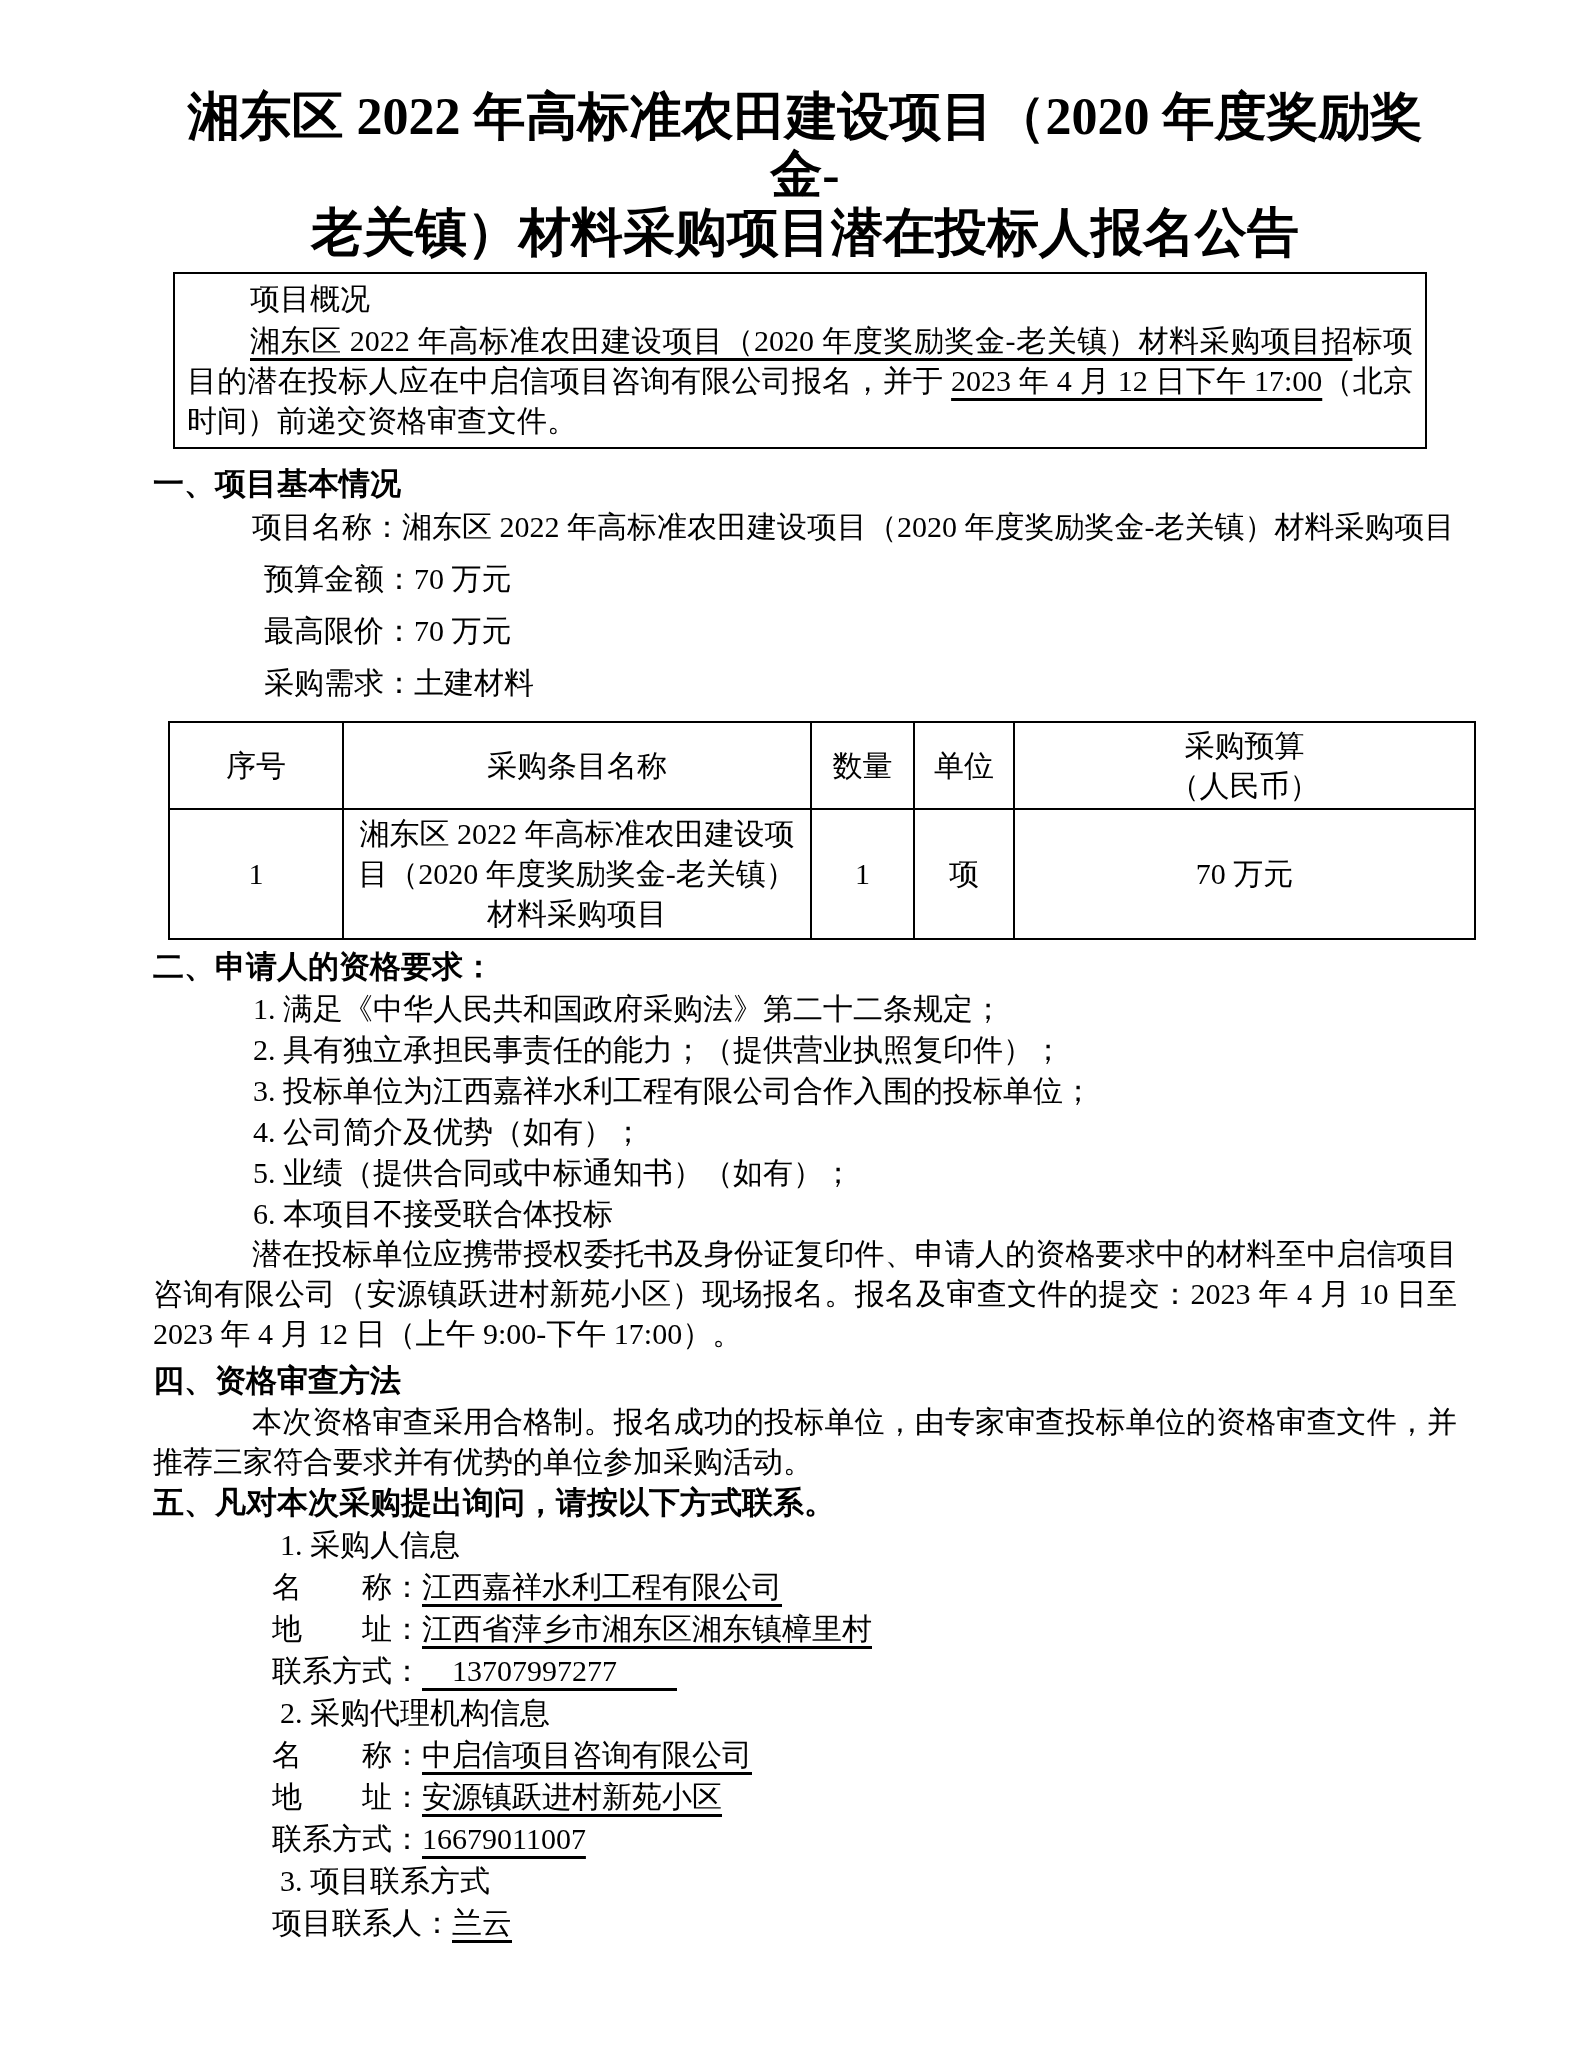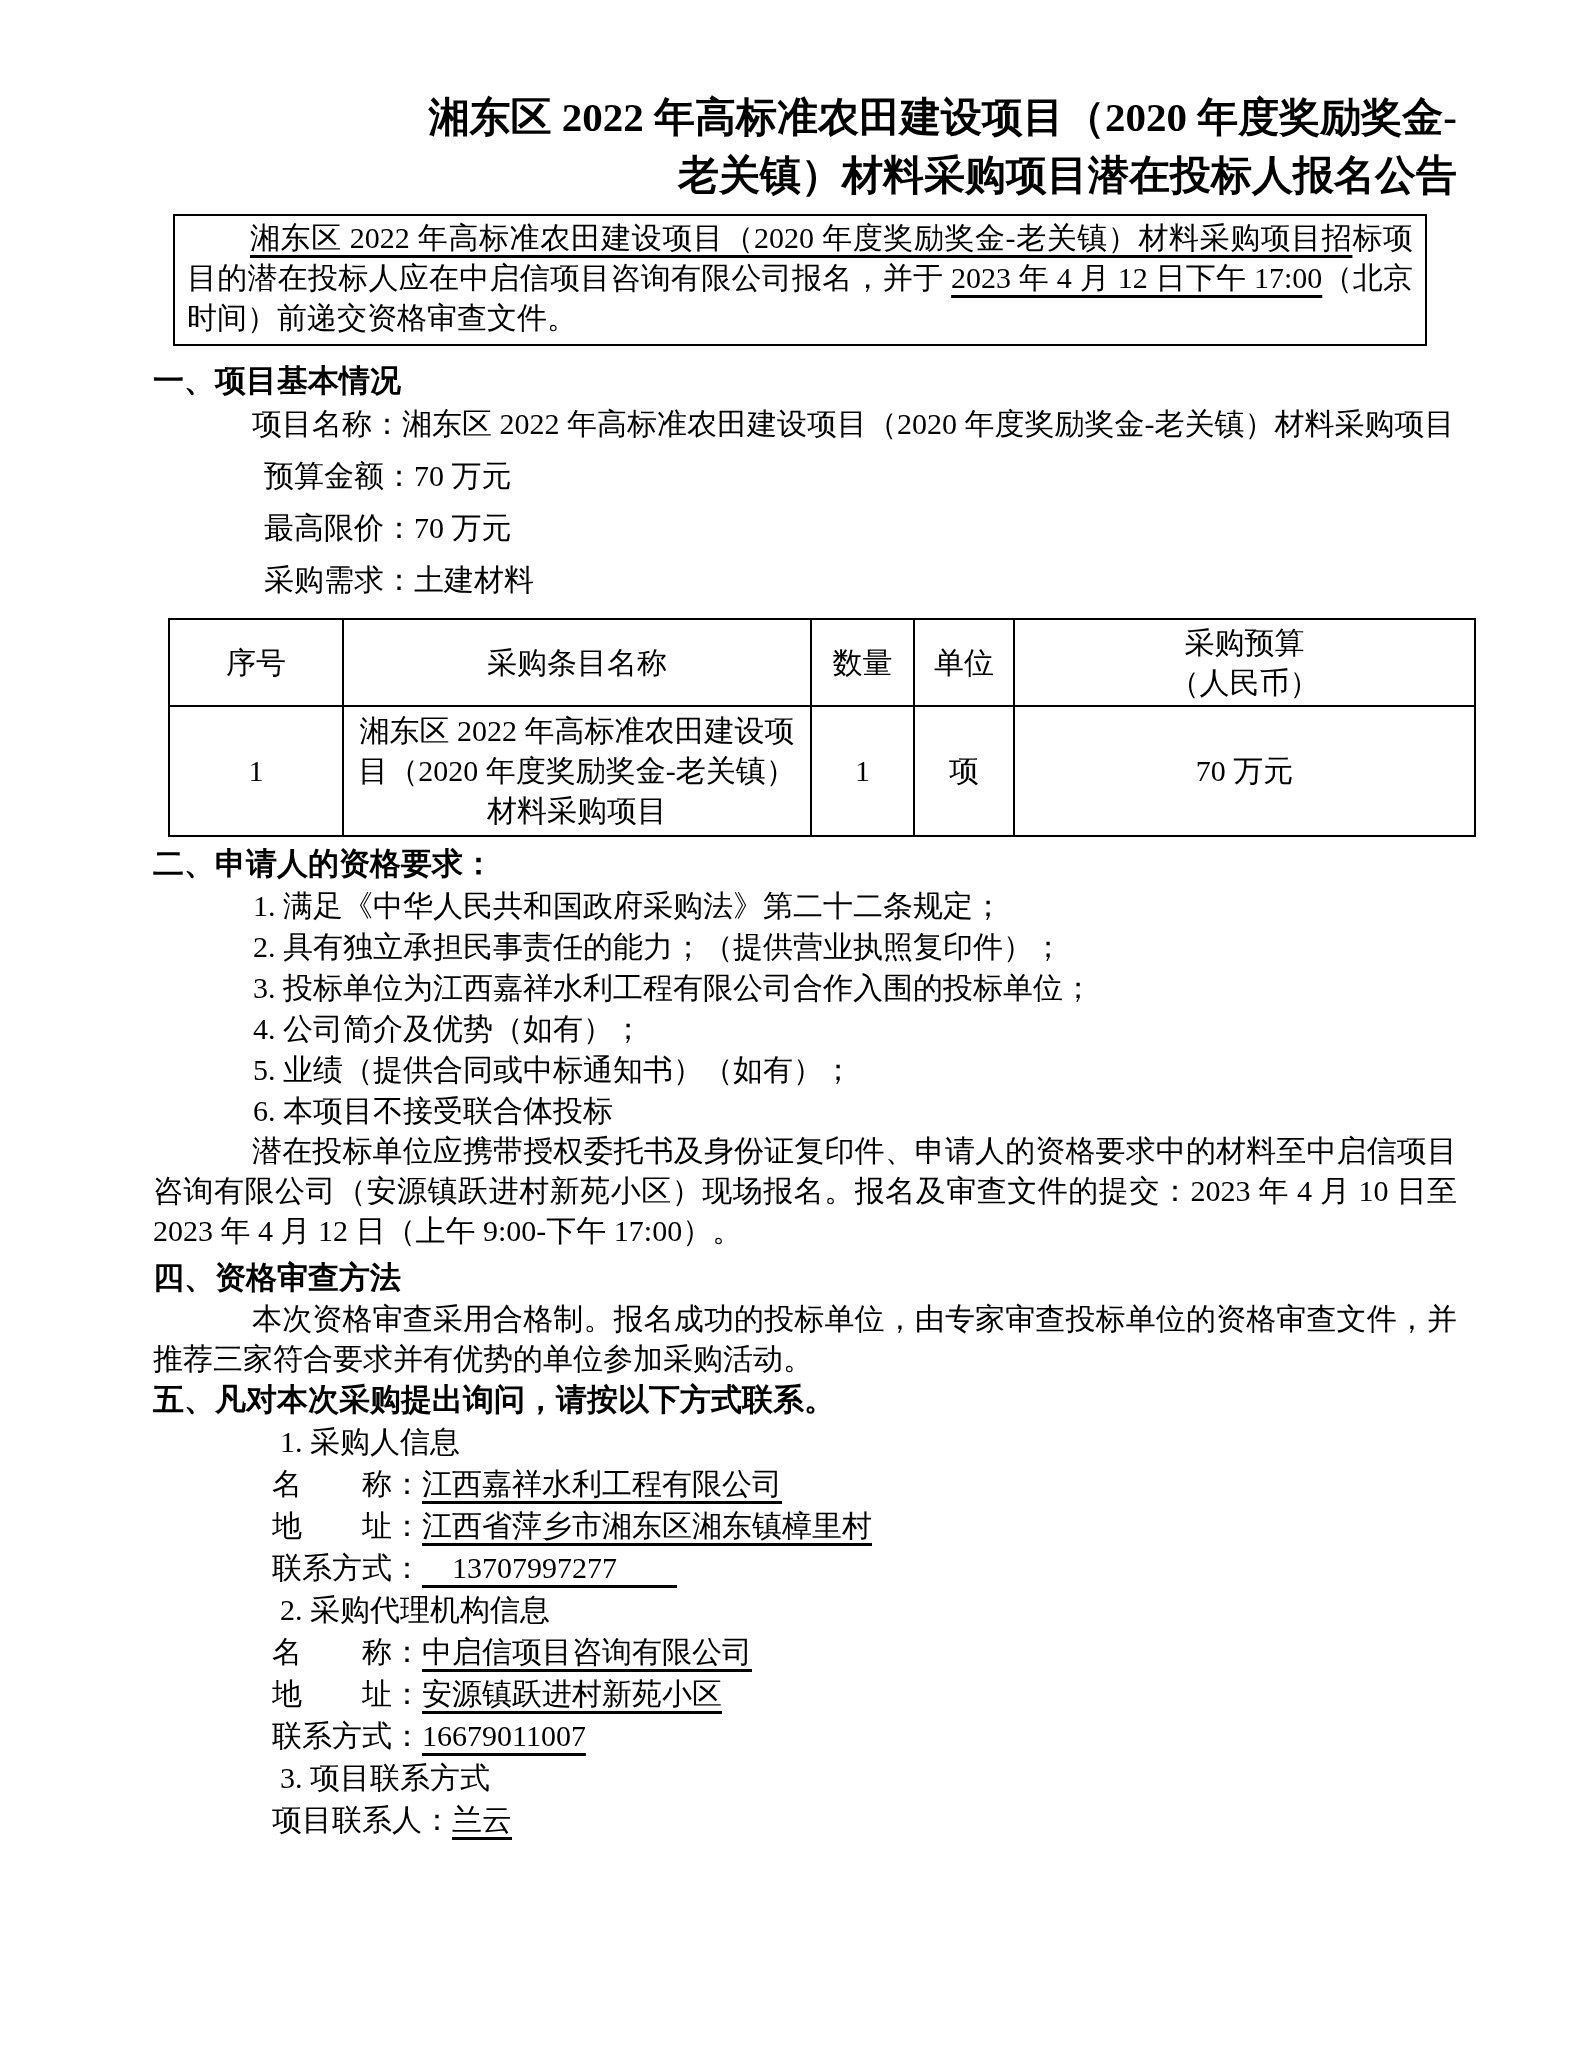--- a/index.html
+++ b/index.html
@@ -9,23 +9,23 @@
     margin:0 auto;
     background:#ffffff;
     color:#000;
     font-family:"Liberation Serif","DejaVu Serif",serif;
     font-size:30px;
     overflow:hidden;
   }
   .content{padding:0 130px 0 153px;}
   .doc-title{
     padding-top:88px;
-    text-align:right;
+    text-align:center;
     font-weight:bold;
-    font-size:41px;
+    font-size:52px;
     line-height:58px;
     font-family:"Liberation Serif","DejaVu Serif",serif;
   }
   .overview-box{
     box-sizing:content-box;
     margin-left:20px;
     margin-top:10px;
     width:1226px;
     border:2px solid #000;
     padding:2px 12px 6px 12px;
@@ -75,20 +75,21 @@
 
 <div class="page">
   <div class="content">
 
     <div class="doc-title">
       <div>湘东区 2022 年高标准农田建设项目（2020 年度奖励奖金-</div>
       <div>老关镇）材料采购项目潜在投标人报名公告</div>
     </div>
 
     <div class="overview-box">
+      <p>项目概况</p>
       <p class="para"><span class="u">湘东区 2022 年高标准农田建设项目（2020 年度奖励奖金-老关镇）材料采购项目招</span><span class="pre">标项目的潜在投标人应在中启信项目咨询有限公司报名，并于 </span><span class="u">2023 年 4 月 12 日下午 17:00</span><span>（北京时间）前递交资格审查文件。</span></p>
     </div>
 
     <p class="sec-heading mt16">一、项目基本情况</p>
     <p class="para first-indent">项目名称：湘东区 2022 年高标准农田建设项目（2020 年度奖励奖金-老关镇）材料采购项目</p>
     <p class="line ind">预算金额：70 万元</p>
     <p class="line ind">最高限价：70 万元</p>
     <p class="line ind">采购需求：土建材料</p>
 
     <table class="purchase">

